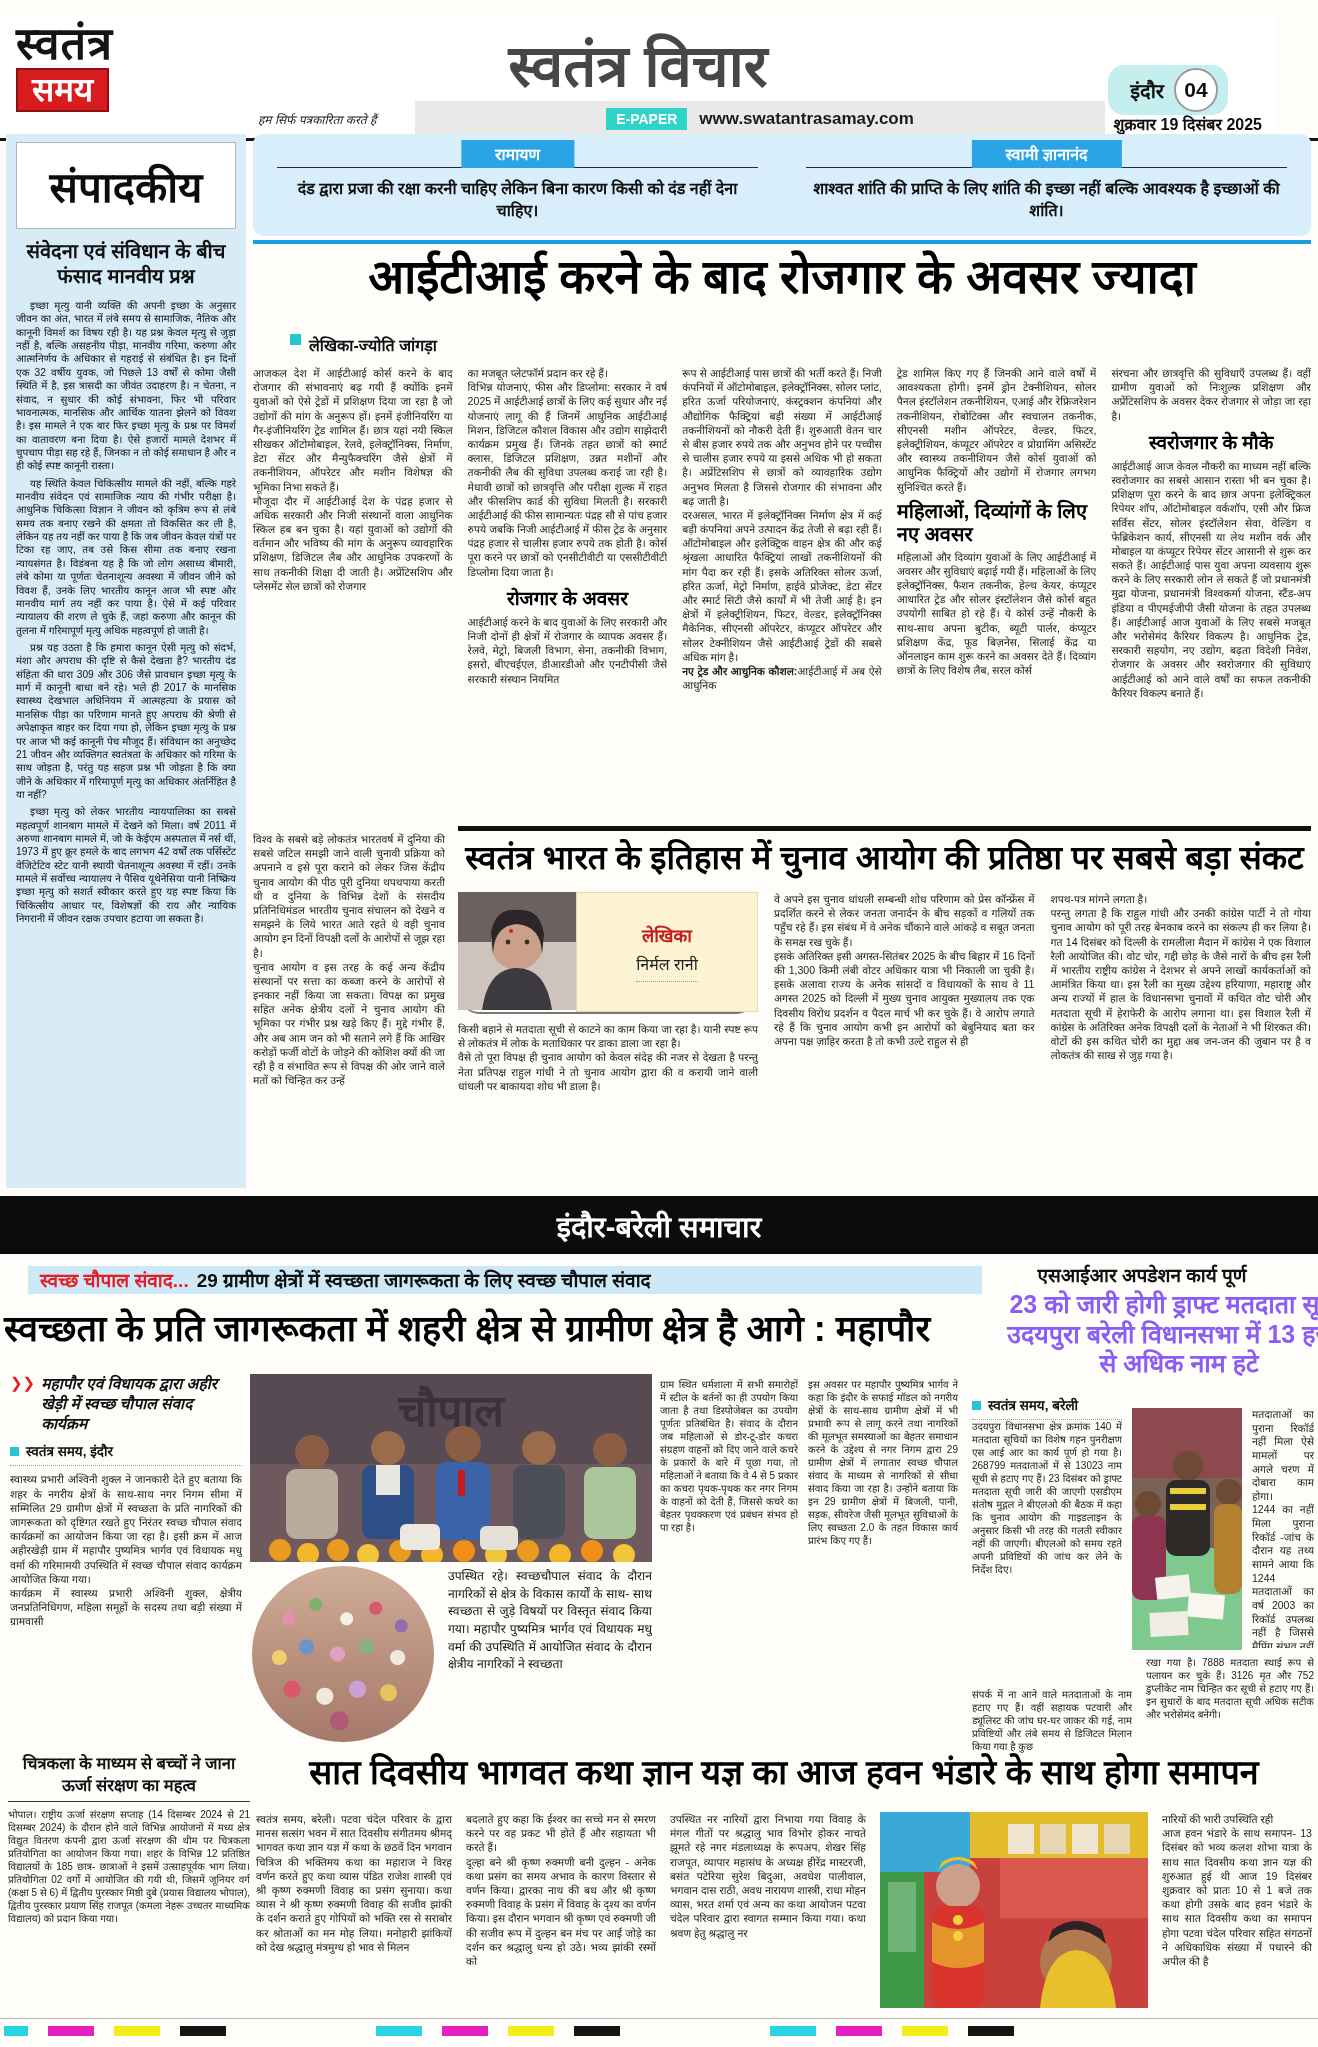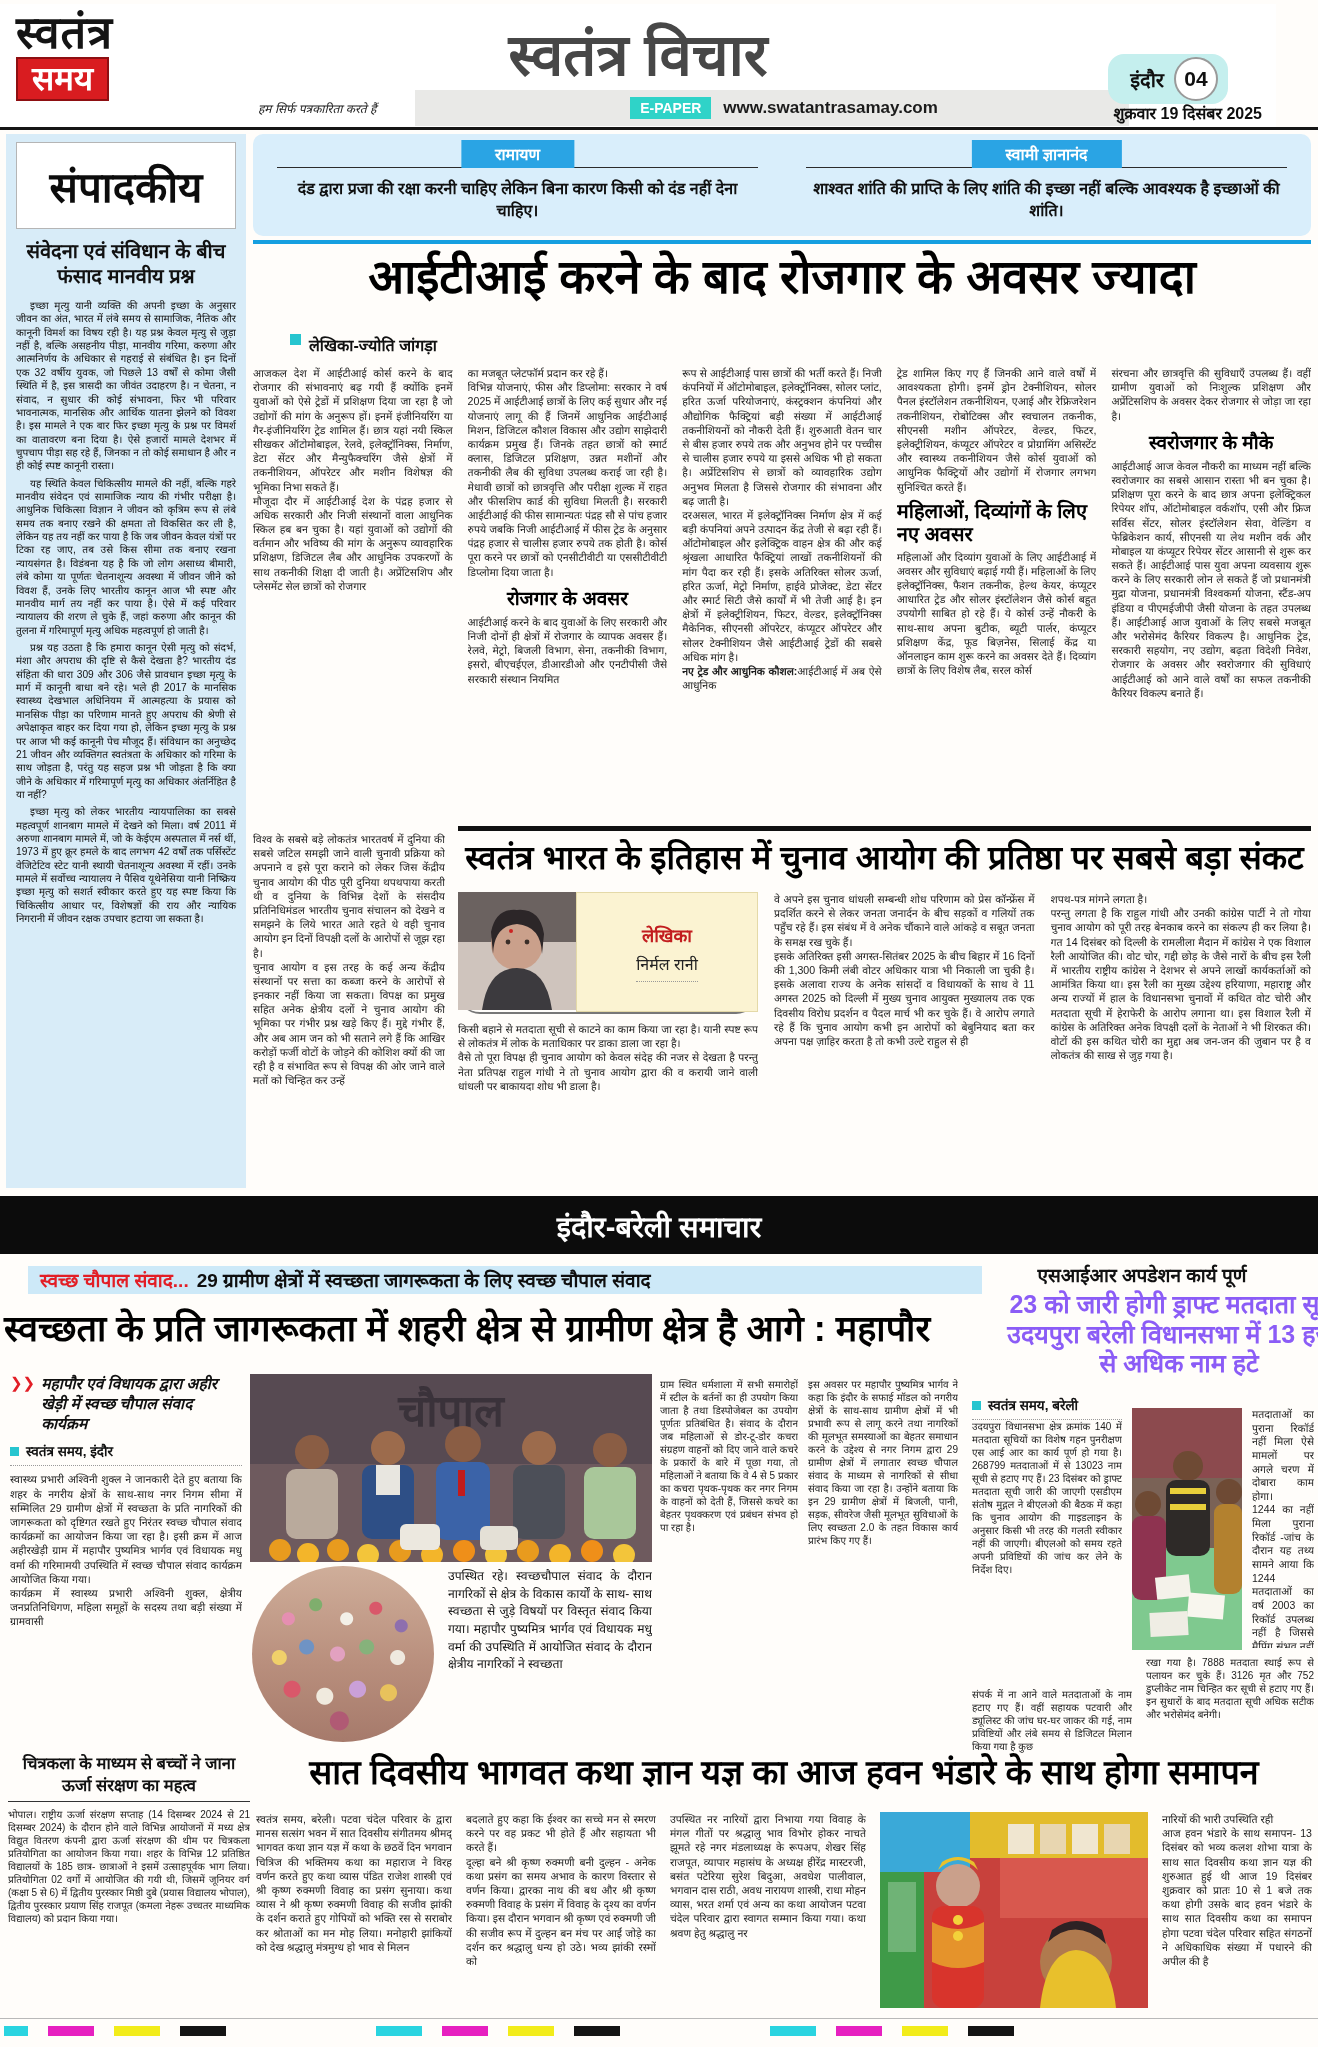--- a/index.html
+++ b/index.html
@@ -10,21 +10,21 @@
   .bodytxt{font-size:10.6px;line-height:1.34;white-space:pre-line;color:#1c1c1c;}
   .bodytxt-sm{font-size:10px;line-height:1.3;white-space:pre-line;color:#1c1c1c;}
   .colhead{font-weight:bold;font-size:19px;text-align:center;margin:6px 0 4px 0;color:#000;}
   .runin{font-weight:bold;}
   
   .logo-top{font-size:45px;font-weight:900;letter-spacing:1px;color:#141414;line-height:1;}
   .logo-red{display:inline-block;background:#d91c20;color:#fff;font-weight:900;font-size:33px;
             padding:2px 14px;border:2px solid #8e0f12;line-height:1.1;}
   .tagline{font-size:12px;color:#222;font-style:italic;}
   .main-title{font-size:58px;font-weight:900;color:#474747;line-height:1;}
-  .gray-strip{background:#e9e9e7;display:flex;align-items:center;justify-content:center;gap:12px;padding-left:24px;}
+  .gray-strip{background:#e9e9e7;display:flex;align-items:center;justify-content:center;gap:12px;}
   .epaper{background:#2fd3c8;color:#fff;font-weight:bold;font-size:14px;padding:3px 10px;}
   .site{font-size:17px;font-weight:bold;color:#1b1b1b;}
   .city-pill{background:#c5efee;border-radius:16px;display:flex;align-items:center;
              padding:3px 10px 3px 22px;gap:10px;}
   .city-name{font-size:20px;font-weight:900;color:#101010;}
   .page-circle{width:40px;height:40px;border-radius:50%;background:#fff;border:2px solid #9a9a9a;
                display:flex;align-items:center;justify-content:center;font-size:21px;font-weight:900;}
   .date-line{font-size:16px;font-weight:900;color:#0e0e0e;}
   .mast-rule{background:#161616;}
   
@@ -89,21 +89,21 @@
   .dash{height:10px;width:46px;display:inline-block;}
   .caption-txt{font-size:12.2px;line-height:1.45;text-align:justify;font-weight:500;}
   .energy-kick{font-weight:900;font-size:16.5px;text-align:center;line-height:1.35;
                border-bottom:1.5px solid #333;padding-bottom:4px;}
 </style>
 </head>
 <body>
 
 <div class="page">
 
-  <div class="abs" style="left:0;top:4px;width:1276px;height:126px;background:#fff;">
+  <div class="abs" style="left:0;top:15px;width:1276px;height:126px;background:#fff;">
     <div class="abs" style="left:16px;top:6px;width:240px;">
       <div class="logo-top">स्वतंत्र</div>
       <div style="margin-top:2px;">
         <span class="logo-red">समय</span>
       </div>
     </div>
     <div class="abs tagline" style="left:258px;top:96px;">हम सिर्फ पत्रकारिता करते हैं</div>
     <div class="abs main-title" style="left:0;right:0;top:22px;text-align:center;">स्वतंत्र विचार</div>
     <div class="abs gray-strip" style="left:415px;top:86px;width:690px;height:36px;">
       <span class="epaper">E-PAPER</span>

